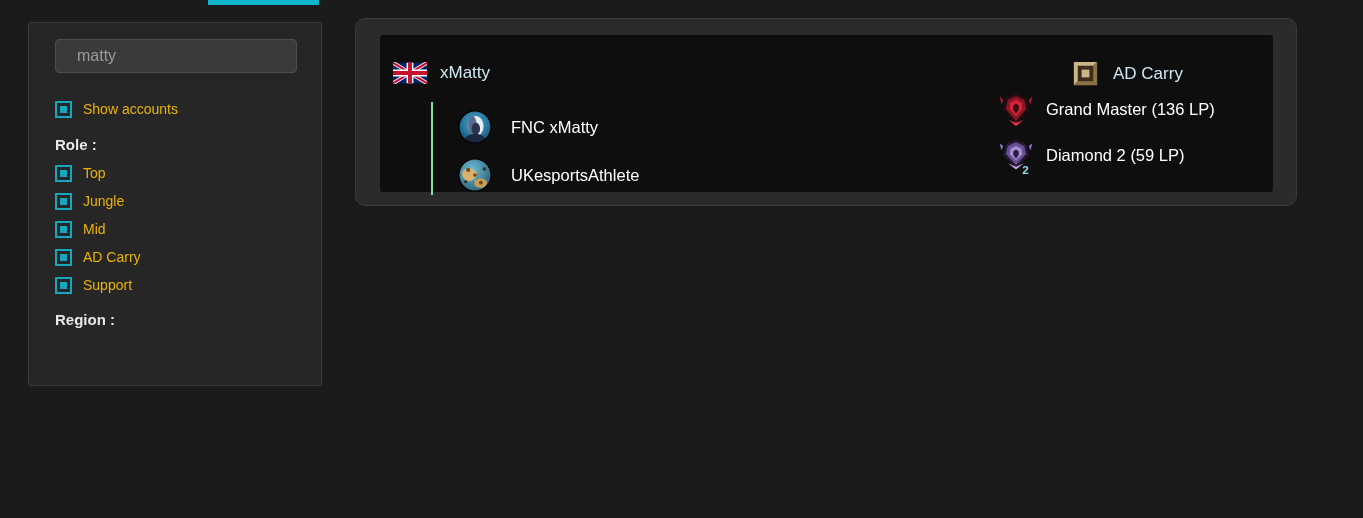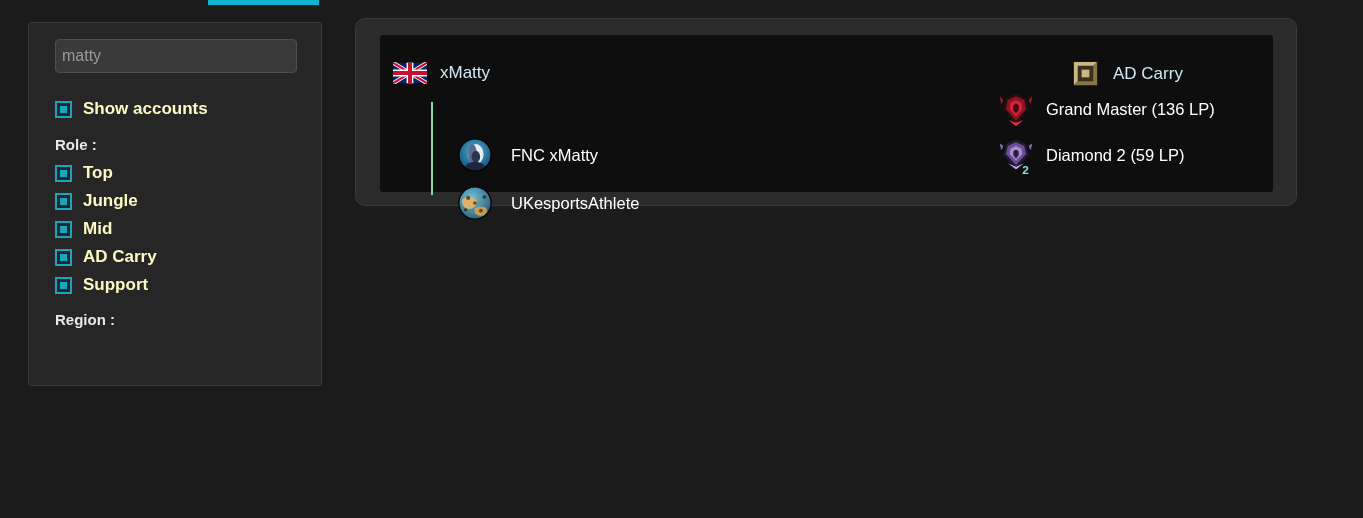--- a/index.html
+++ b/index.html
@@ -17,33 +17,33 @@
   .tab-indicator { position: absolute; left: 208px; top: 0; width: 111px; height: 5px; background: #10b5cd; }
 
   
   .filter-panel {
     position: absolute; left: 28px; top: 22px; width: 294px; height: 364px;
     background: #262626; border: 1px solid #3a3a3a; border-radius: 3px;
   }
   .search-field {
     position: absolute; left: 26px; top: 16px; width: 242px; height: 34px;
     background: #3a3a3a; border: 1px solid #4d4d4d; border-radius: 4px;
-    color: #9a9a9a; font-size: 16px; padding: 0 6px; line-height: 32px;
+    color: #9a9a9a; font-size: 16px; padding: 0 21px; line-height: 32px;
     font-family: "Liberation Sans", sans-serif; outline: none;
   }
   .check-row {
     position: absolute; left: 26px; display: flex; align-items: center; gap: 11px;
     cursor: pointer; height: 20px;
   }
   .cbox {
     width: 17px; height: 17px; border: 2px solid #17a6bd; background: #262626;
     display: flex; align-items: center; justify-content: center; flex: 0 0 auto;
   }
   .cbox i { display: block; width: 7px; height: 7px; background: #17a6bd; }
-  .check-label { color: #fef9c3; font-size: 17px; white-space: nowrap; font-weight: bold; }
+  .check-label { color: #eab308; font-size: 14px; white-space: nowrap; }
 
   .section-label {
     position: absolute; left: 26px; color: #e8e8e8; font-size: 15px; font-weight: bold;
     white-space: nowrap;
   }
   .region-select {
     position: absolute; left: 26px; top: 318px; width: 242px; height: 32px;
     background: #3a3a3a; border: 1px solid #4d4d4d; border-radius: 4px;
     color: #9a9a9a; font-size: 15px; padding: 0 10px; line-height: 30px;
   }
@@ -67,21 +67,21 @@
   .player-name { color: #cfe9f2; font-size: 17px; white-space: nowrap; }
 
   .role-head { position: absolute; left: 690px; top: 23px; display: flex; align-items: center; gap: 12px; }
   .role-icon { width: 31px; height: 31px; display: block; flex: 0 0 auto; }
   .role-name { color: #cfe9f2; font-size: 17px; white-space: nowrap; }
 
   
   .connector { position: absolute; left: 51px; top: 67px; width: 2px; height: 93px; background: #86d9a6; }
 
   
-  .acct-row { position: absolute; left: 78px; display: flex; align-items: center; gap: 19px; margin-top: 28px; }
+  .acct-row { position: absolute; left: 78px; display: flex; align-items: center; gap: 19px; }
   .avatar { width: 34px; height: 34px; border-radius: 50%; display: block; flex: 0 0 auto; }
   .acct-name { color: #ffffff; font-size: 16.5px; white-space: nowrap; }
 
   .rank-row { position: absolute; left: 616px; display: flex; align-items: center; gap: 10px; }
   .rank-emblem { width: 40px; height: 40px; display: block; flex: 0 0 auto; position: relative; }
   .rank-label { color: #ffffff; font-size: 16.5px; white-space: nowrap; }
 </style>
 </head>
 <body>
 

